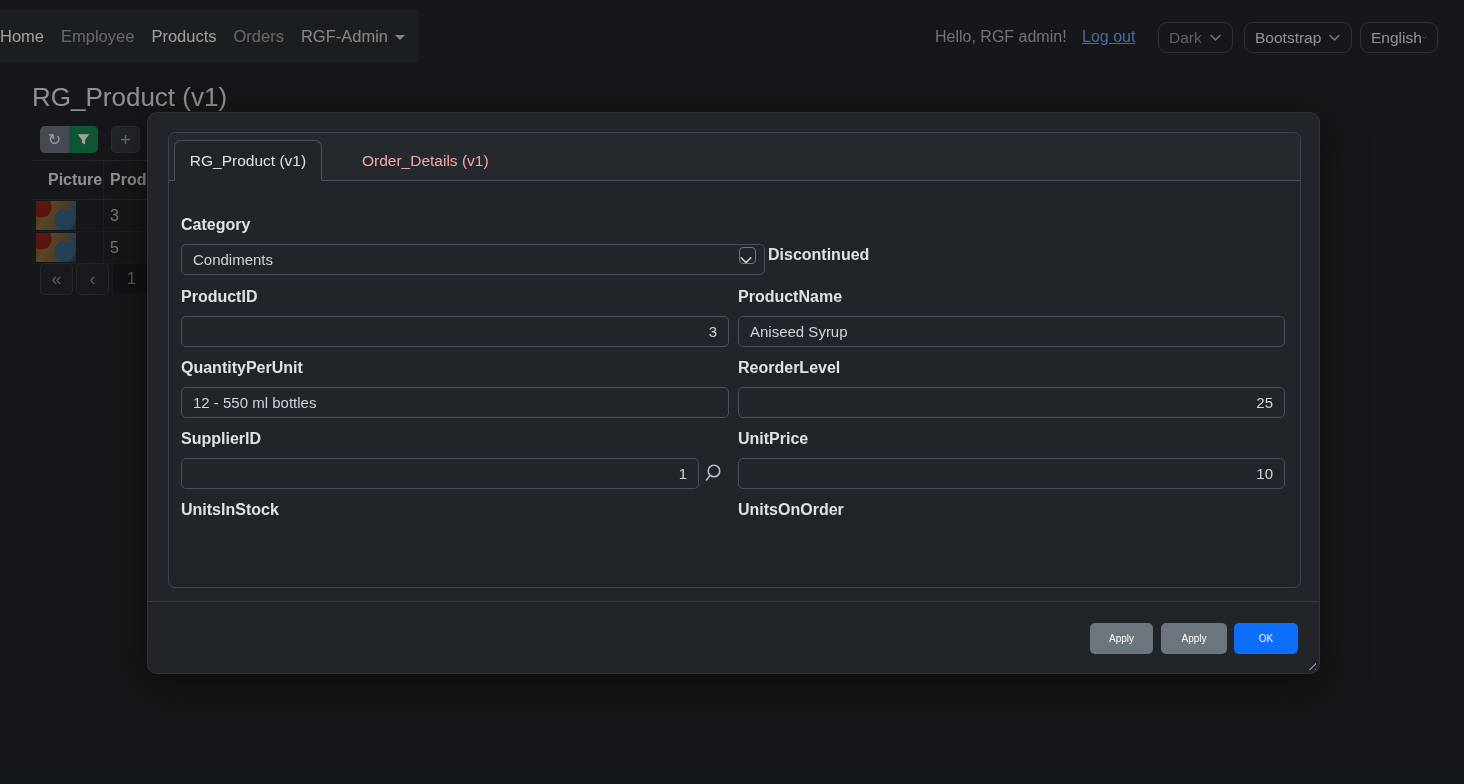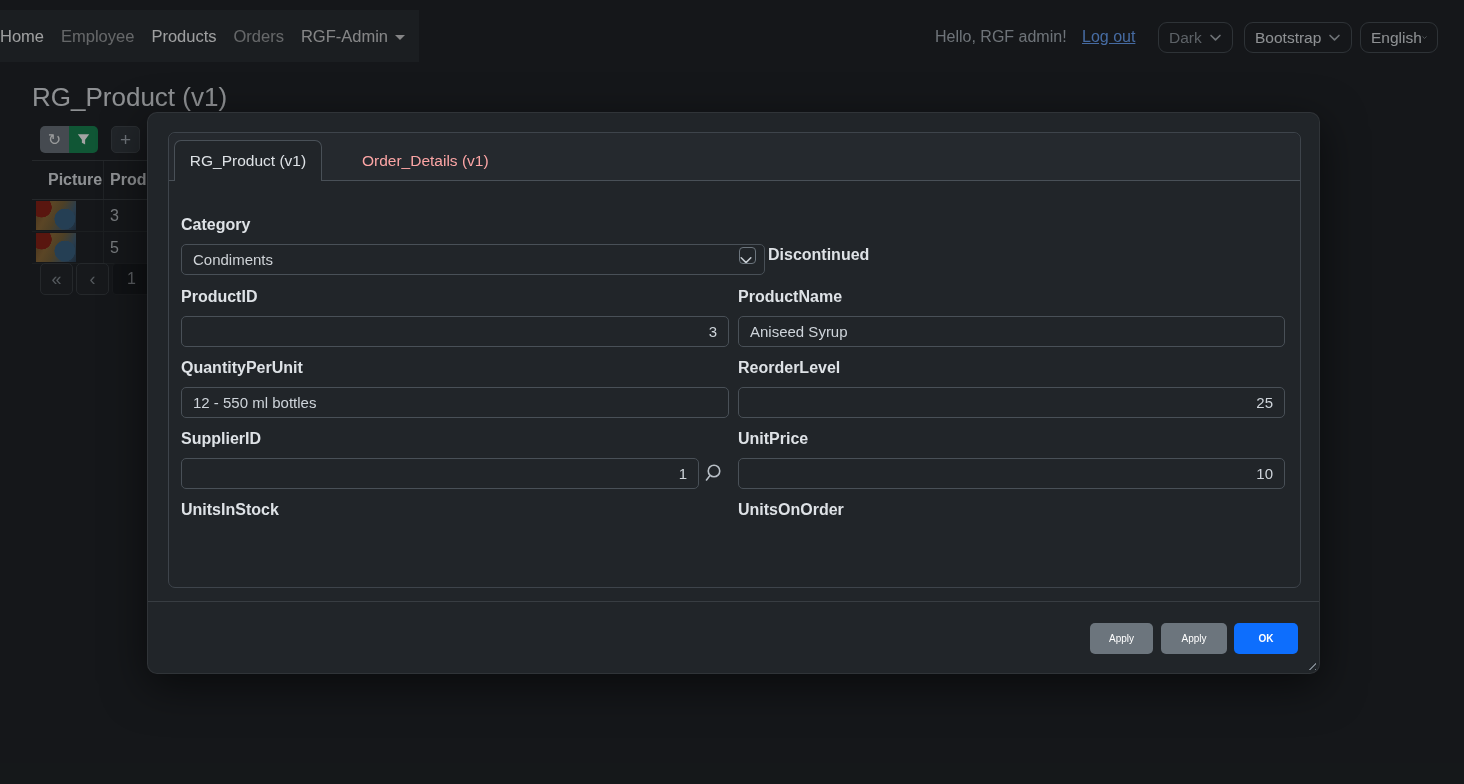--- a/index.html
+++ b/index.html
@@ -73,21 +73,21 @@
   .sel{position:absolute;height:31px;background:#212529;border:1px solid #495057;border-radius:5px;
           display:flex;align-items:center;justify-content:space-between;padding:0 11px;
           box-sizing:border-box;color:#cfd3d7;font-size:15px;cursor:pointer;}
   .checkbox{position:absolute;width:17px;height:17px;border:1px solid #6c757d;border-radius:4px;
           background:transparent;cursor:pointer;box-sizing:border-box;}
   .search-btn{position:absolute;cursor:pointer;display:flex;}
   .footer-divider{position:absolute;left:0;top:488px;width:100%;border-top:1px solid #383d42;}
   .btn{position:absolute;height:31px;border:none;border-radius:5px;color:#fff;font-size:10px;
           font-family:inherit;cursor:pointer;display:flex;align-items:center;justify-content:center;top:510px;}
   .btn.secondary{background:#6c757d;}
-  .btn.primary{background:#0d6efd;font-weight:bold;}
+  .btn.primary{background:#0d6efd;}
   .resize-handle{position:absolute;right:3px;bottom:3px;width:11px;height:11px;cursor:nwse-resize;
           background:repeating-linear-gradient(315deg,#7a828a 0 1px,transparent 1px 4px);
           clip-path:polygon(100% 0,100% 100%,0 100%);}
 </style>
 </head>
 <body>
 
 <div class="abs navbar">
   <span class="nav-link active">Home</span>
   <span class="nav-link">Employee</span>

